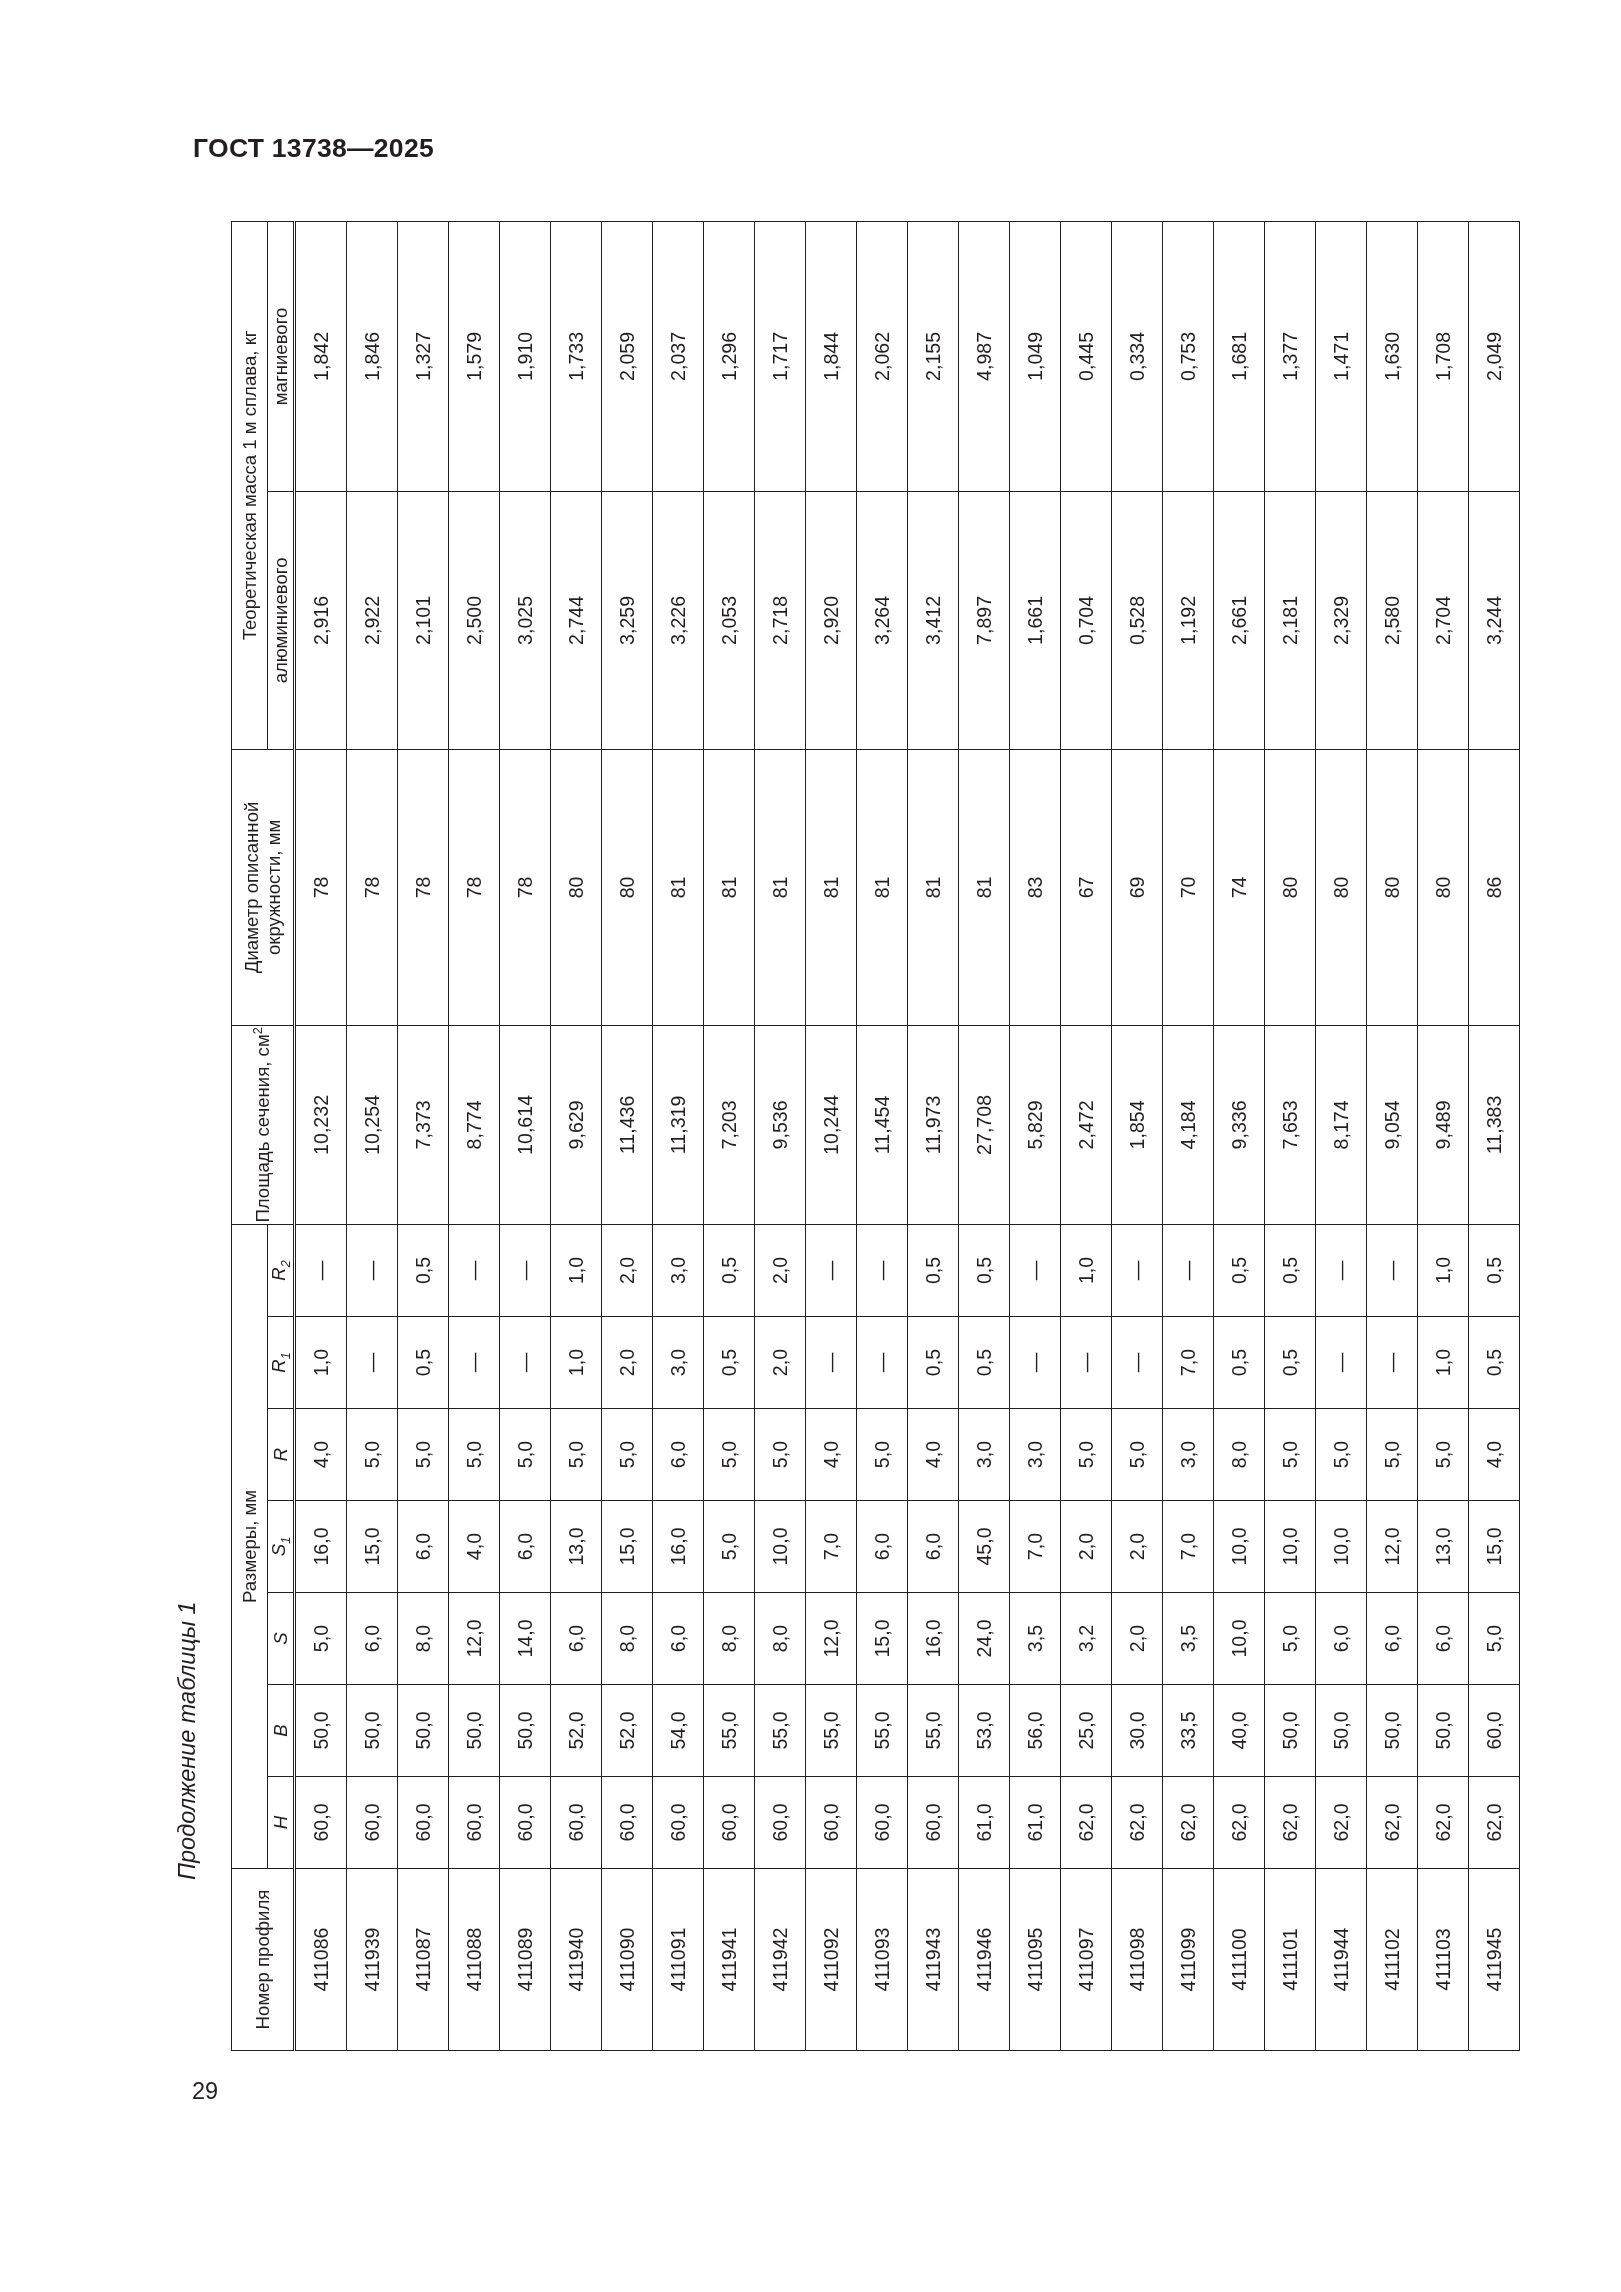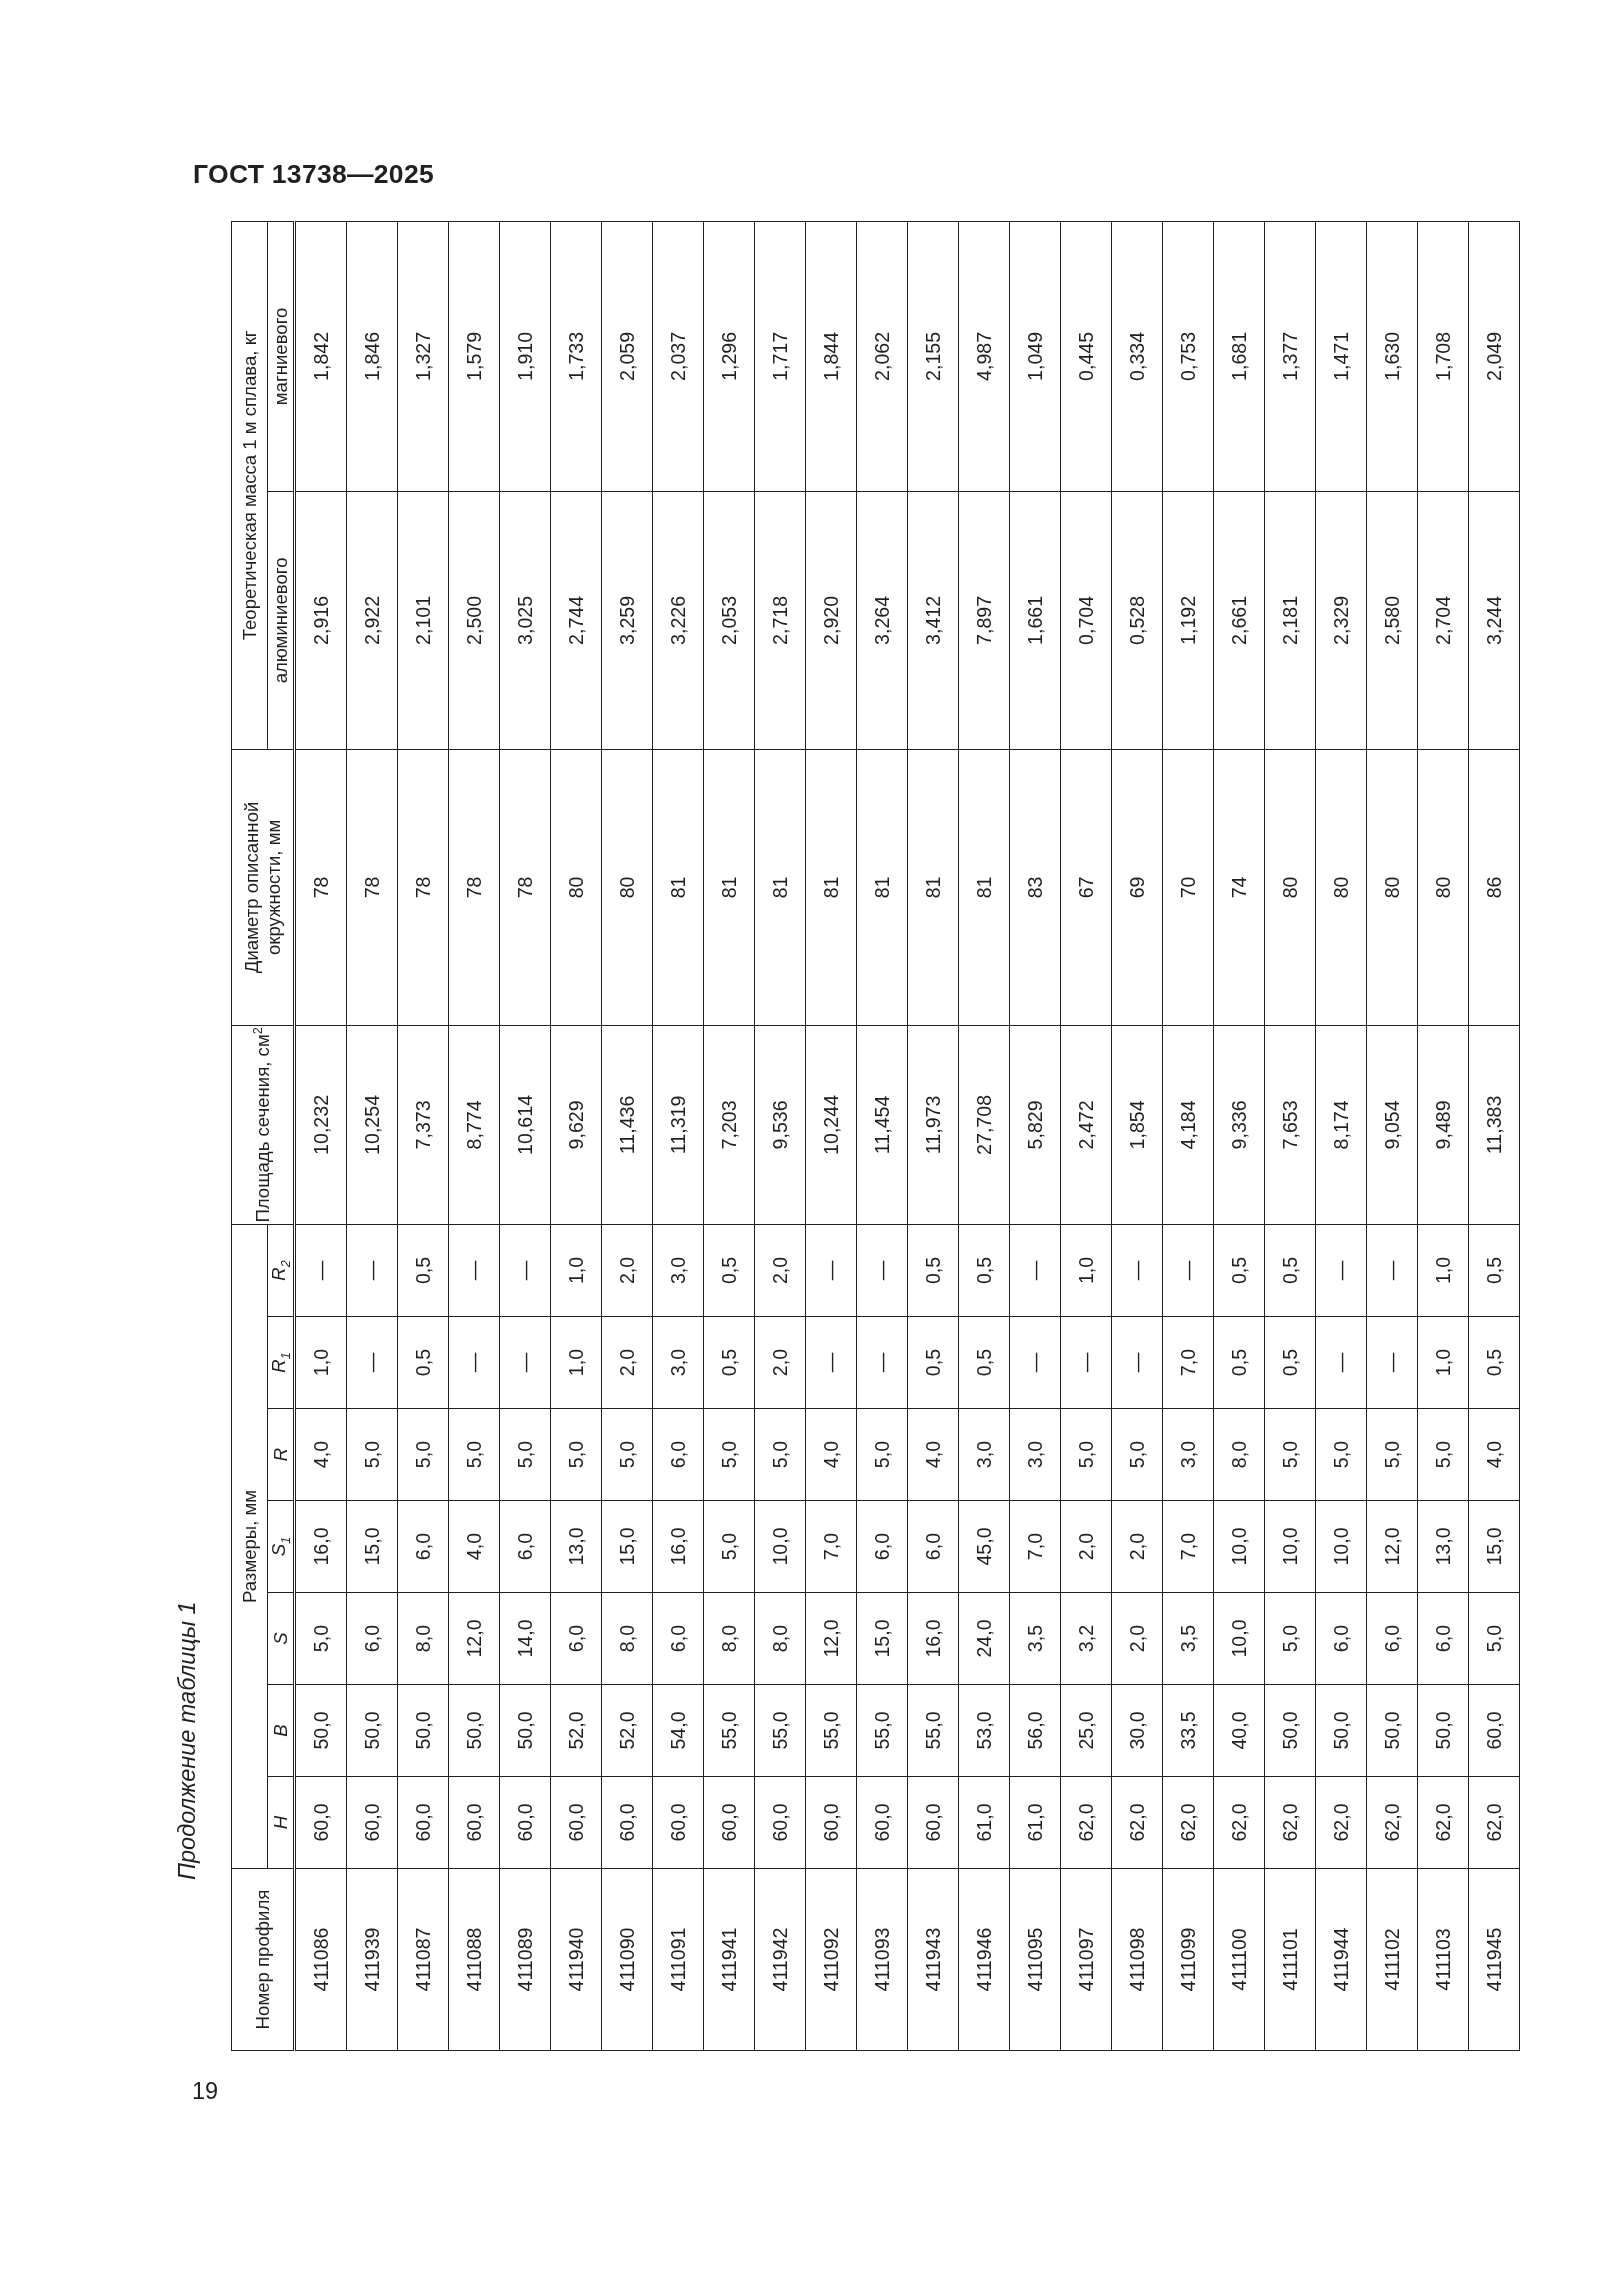--- a/index.html
+++ b/index.html
@@ -1,18 +1,18 @@
 <!DOCTYPE html>
 <html><head>
 <meta charset="utf-8">
 <style>
   html, body { margin: 0; padding: 0; background: #ffffff; }
   body { width: 1621px; height: 2293px; position: relative; overflow: hidden;
          font-family: "Liberation Sans", sans-serif; color: #231f20; }
-  .doc-header { position: absolute; left: 193px; top: 159px; font-size: 26.5px; font-weight: bold;
+  .doc-header { position: absolute; left: 193px; top: 133px; font-size: 26.5px; font-weight: bold;
                 letter-spacing: 0.3px; }
   .page-number { position: absolute; left: 192px; top: 2078px; font-size: 23.5px; }
   .caption { position: absolute; left: 174px; top: 1880px; font-size: 23.5px; font-style: italic;
              transform-origin: left top; transform: rotate(-90deg); white-space: nowrap; }
   
   .table-wrap { position: absolute; left: 231px; top: 2051px; width: 1821px; height: 1265px;
                 transform-origin: left top; transform: rotate(-90deg); }
   table { border-collapse: collapse; width: 1821px; height: 1265px; table-layout: fixed;
           font-size: 19.6px; }
   td, th { border: 1.5px solid #231f20; text-align: center; vertical-align: middle;
@@ -29,21 +29,21 @@
   col.c-area { width: 199px; }
   col.c-diam { width: 276px; }
   col.c-al { width: 258px; }
   col.c-mg { width: 270px; }
 </style>
 </head>
 <body>
 
 <div class="doc-header">ГОСТ 13738—2025</div>
 <div class="caption">Продолжение таблицы 1</div>
-<div class="page-number">19</div>
+<div class="page-number">29</div>
 
 <div class="table-wrap">
   <table>
     <colgroup>
       <col class="c-num">
         <col class="c-dim">
         <col class="c-dim">
         <col class="c-dim">
         <col class="c-dim">
       <col class="c-dim">

